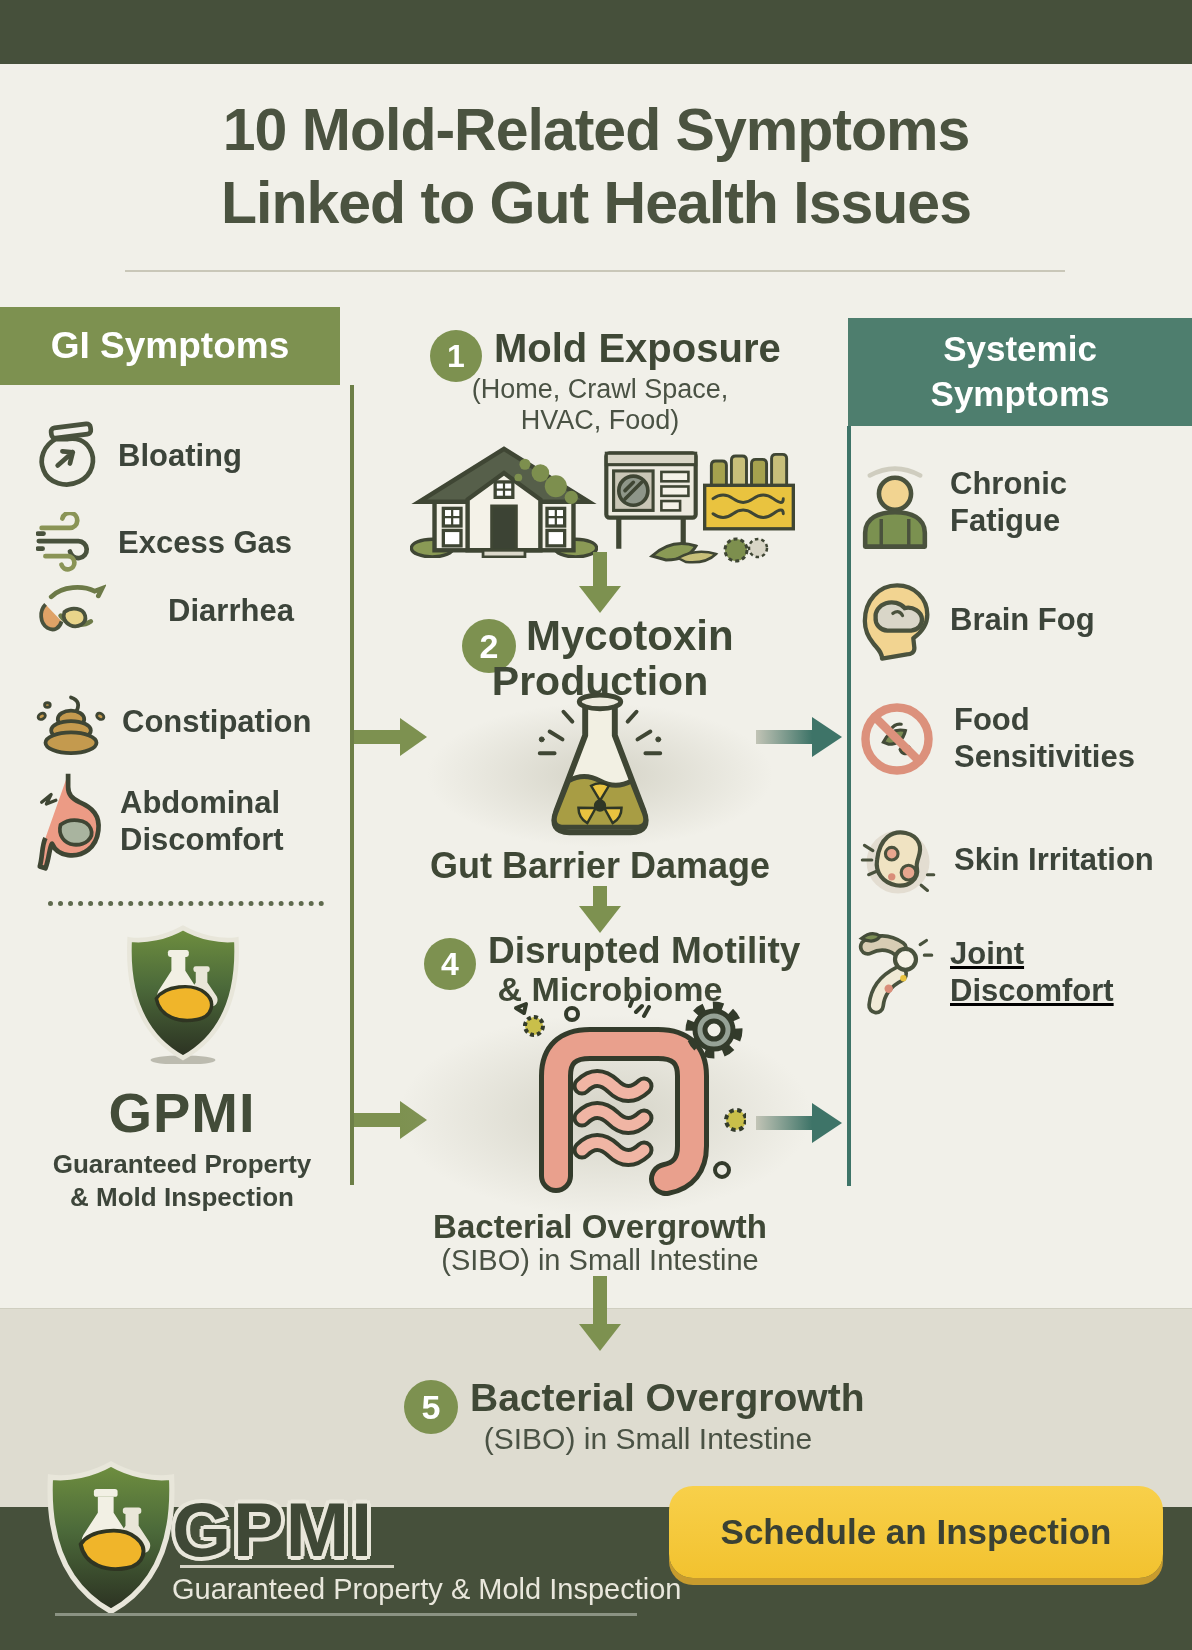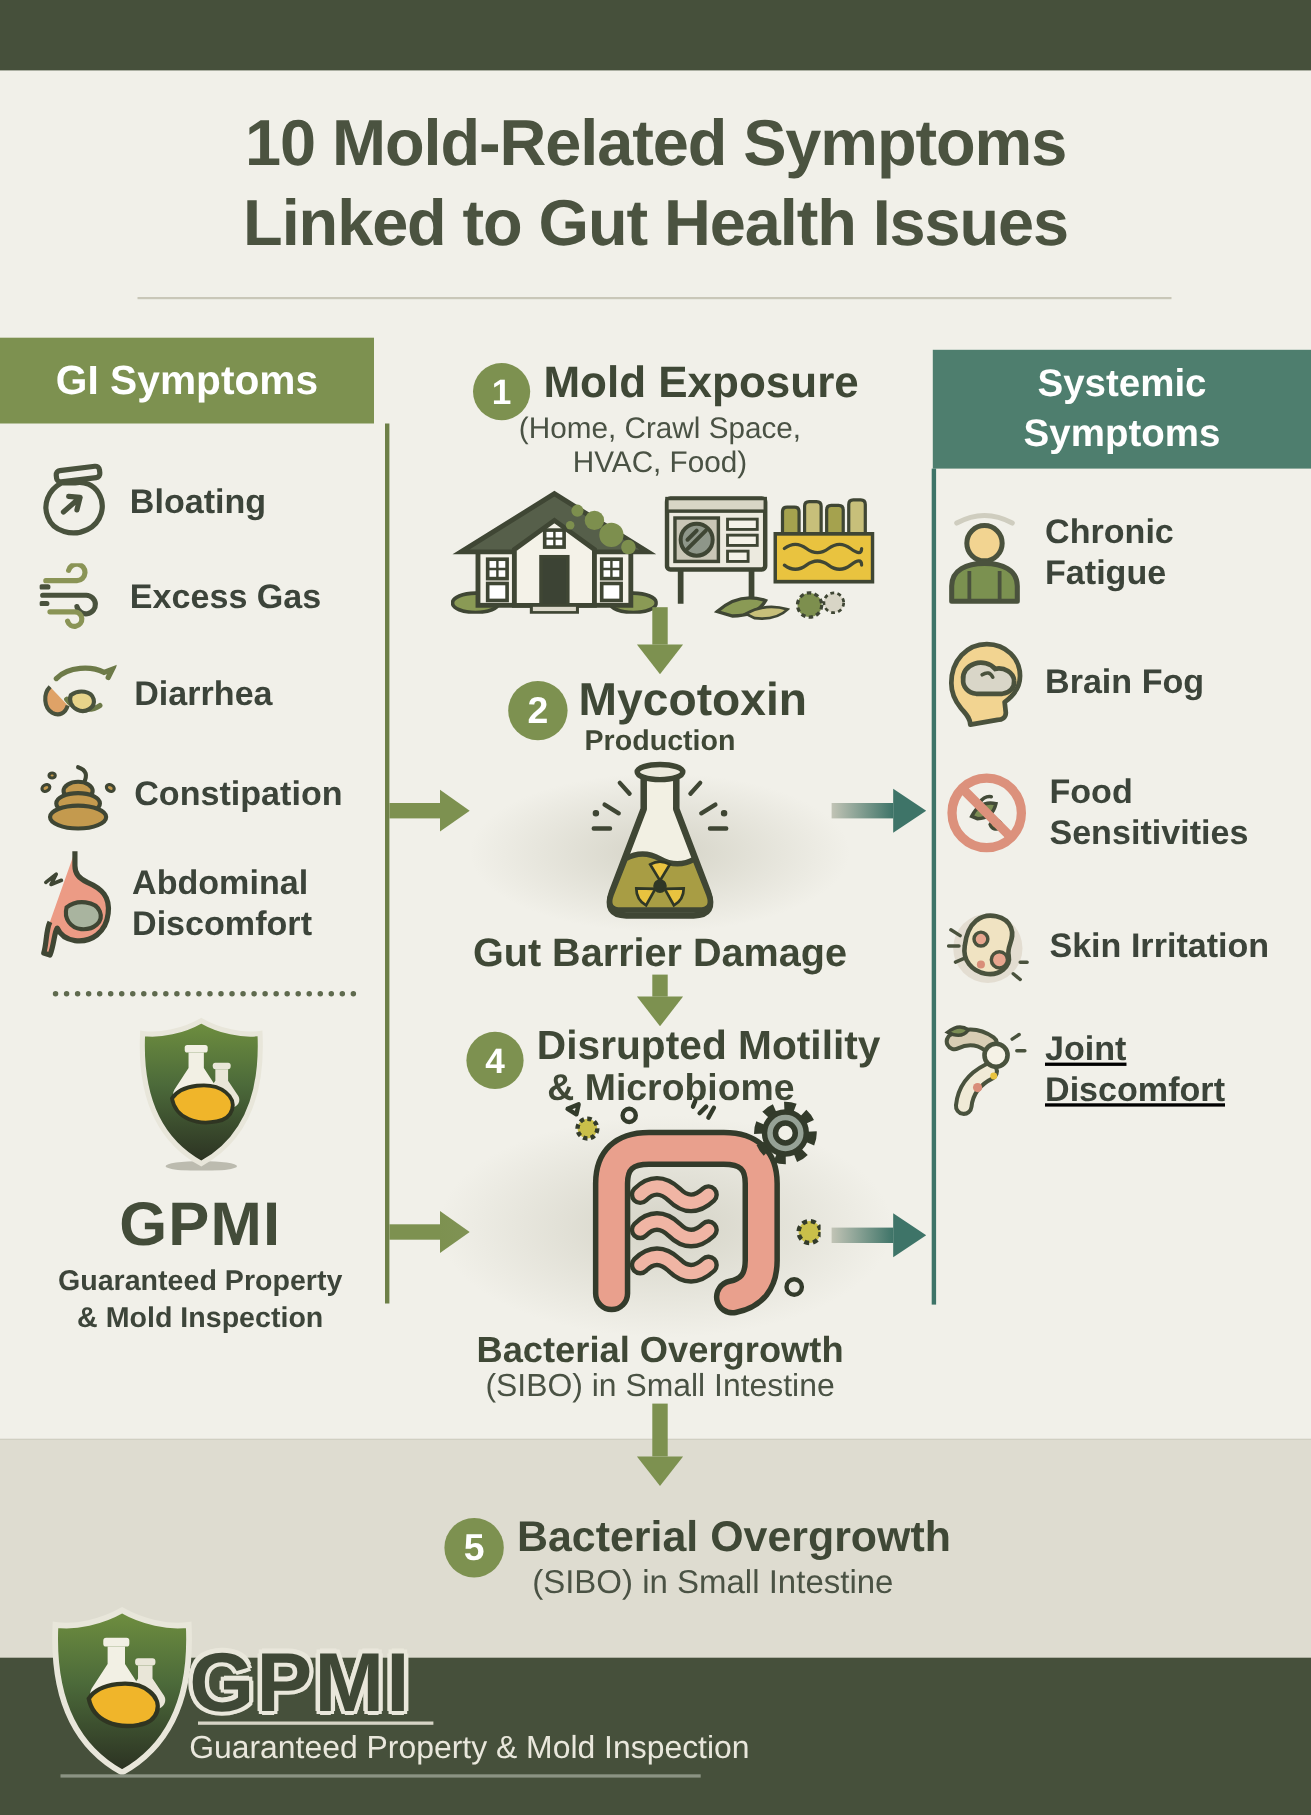--- a/index.html
+++ b/index.html
@@ -101,21 +101,21 @@
           <path stroke="#8a9456" d="M6 16 h30 a8 8 0 1 0 -8 -10"></path>
           <path stroke="#49523d" d="M3 30 h42 a9 9 0 1 1 -9 11"></path>
           <path stroke="#8a9456" d="M10 46 h24 a7 7 0 1 1 -7 9"></path>
           <path stroke="#49523d" d="M2 22 h6 M2 38 h5"></path>
         </g>
       </svg>
     </span>
     <span class="sym-label">Excess Gas</span>
   </div>
 
-  <div class="abs sym-row gi-row" style="top:588px;height:86px;">
+  <div class="abs sym-row gi-row" style="top:568px;height:86px;text-align:center;">
     <span class="sym-icon">
       <svg width="70" height="66" viewBox="0 0 74 70">
         <path d="M10 28 c-7 7 -6 20 2 25 c7 4 13 0 15 -7" fill="#dfa267" stroke="#49523d" stroke-width="4" stroke-linejoin="round"></path>
         <g fill="none" stroke="#6d7a48" stroke-width="5" stroke-linecap="round">
           <path d="M16 20 c12 -12 34 -12 46 -6 l8 -3 -4 8"></path>
           <path d="M26 40 c6 9 22 13 32 6"></path>
         </g>
         <path d="M30 36 c8 -6 20 -4 22 4 c2 8 -8 14 -16 10 c-6 -3 -8 -9 -6 -14 z" fill="#e8d48a" stroke="#49523d" stroke-width="4"></path>
       </svg>
     </span>
@@ -253,21 +253,21 @@
       <circle cx="88" cy="18" r="11" fill="#7d8f4e" stroke="#3f4634" stroke-width="3" stroke-dasharray="4 3"></circle>
       <circle cx="110" cy="16" r="9" fill="#d8d5c6" stroke="#3f4634" stroke-width="2.5" stroke-dasharray="3.5 3"></circle>
     </svg>
   </span>
 
   <div class="abs arr-down-stem" style="left:593px;top:552px;height:34px;"></div>
   <div class="abs arr-down-head" style="left:579px;top:586px;"></div>
 
   <div class="abs num-circle" style="left:462px;top:619px;width:54px;height:54px;font-size:34px;">2</div>
   <div class="abs step-title" style="left:526px;top:612px;font-size:42px;">Mycotoxin</div>
-  <div class="abs step-sub" style="left:450px;top:658px;width:300px;font-size:26px;font-weight:600;color:#3f4836;">Production</div>
+  <div class="abs step-sub" style="left:450px;top:658px;width:300px;font-size:41px;font-weight:600;color:#3f4836;">Production</div>
 
   <div class="abs smudge" style="left:420px;top:700px;width:360px;height:150px;"></div>
   <span class="abs" style="left:516px;top:690px;">
     <svg width="168" height="158" viewBox="0 0 170 160">
       <g stroke="#3f4634" stroke-linecap="round">
         <g stroke-width="4" fill="none">
           <path d="M34 42 l13 8 M24 64 h15 M136 42 l-13 8 M146 64 h-15 M48 22 l9 10 M122 22 l-9 10 M85 26 v8"></path>
         </g>
         <circle cx="26" cy="50" r="2.5" fill="#3f4634"></circle>
           <circle cx="144" cy="50" r="2.5" fill="#3f4634"></circle>
@@ -429,14 +429,15 @@
       <rect x="59" y="36" width="14" height="5" rx="2" fill="#e9e6d8"></rect>
       <path d="M61 41 h10 v9 l8 12 a6 6 0 0 1 -5 9 h-16 a6 6 0 0 1 -5 -9 l8 -12 z" fill="#e9e6d8"></path>
       <path d="M27 64 c7 -11 31 -14 42 -5 c10 8 6 21 -7 23 c-15 3 -32 -2 -35 -18 z" fill="#f0b52a" stroke="#2f3522" stroke-width="3"></path>
     </svg>
   </span>
   <div class="abs footer-brand">GPMI</div>
   <div class="abs footer-brand-rule"></div>
   <div class="abs footer-tag">Guaranteed Property &amp; Mold Inspection</div>
   <div class="abs footer-rule"></div>
 
+  <button class="abs cta-btn">Schedule an Inspection</button>
 
 </div>
 
 </body></html>

